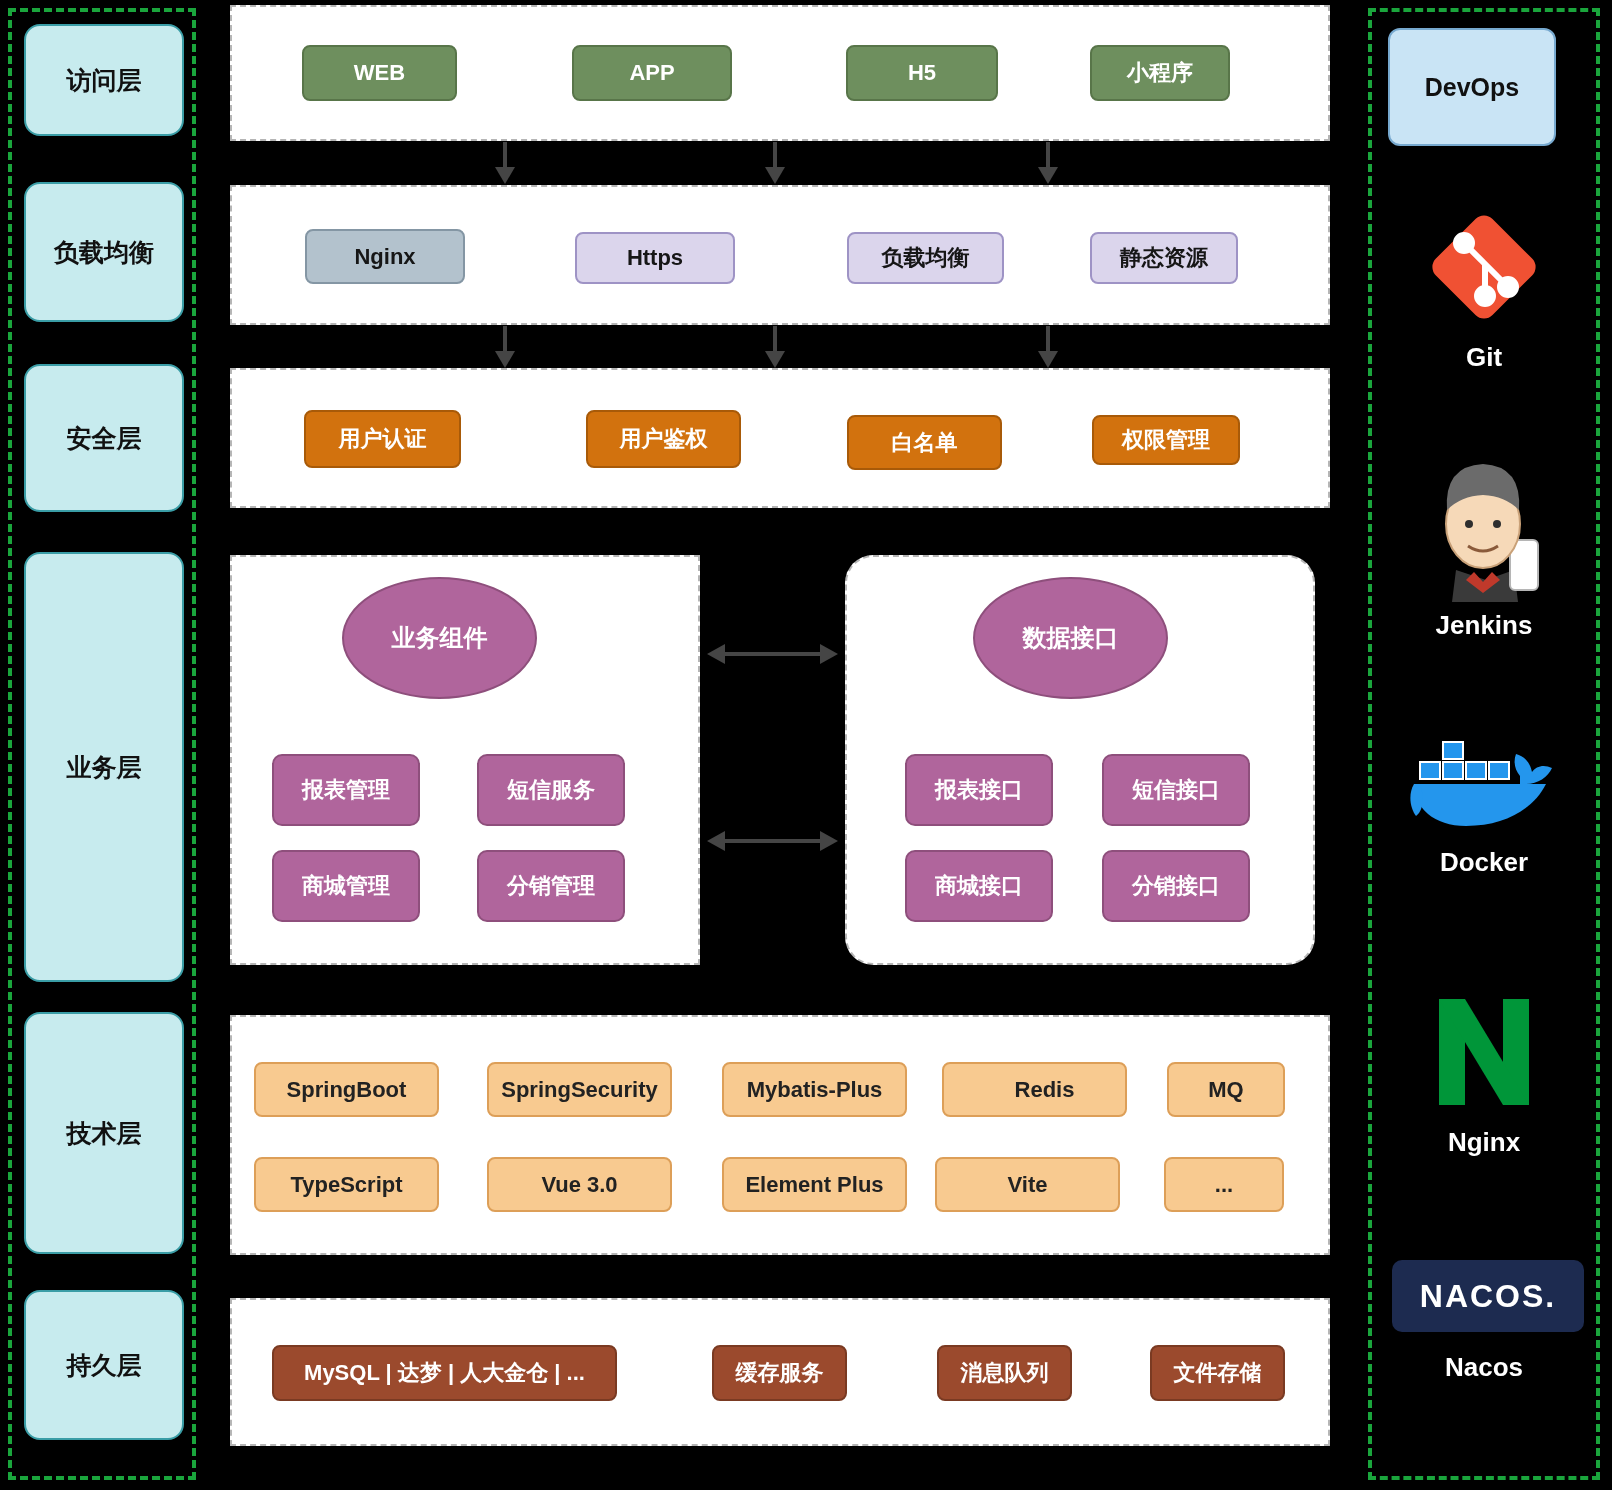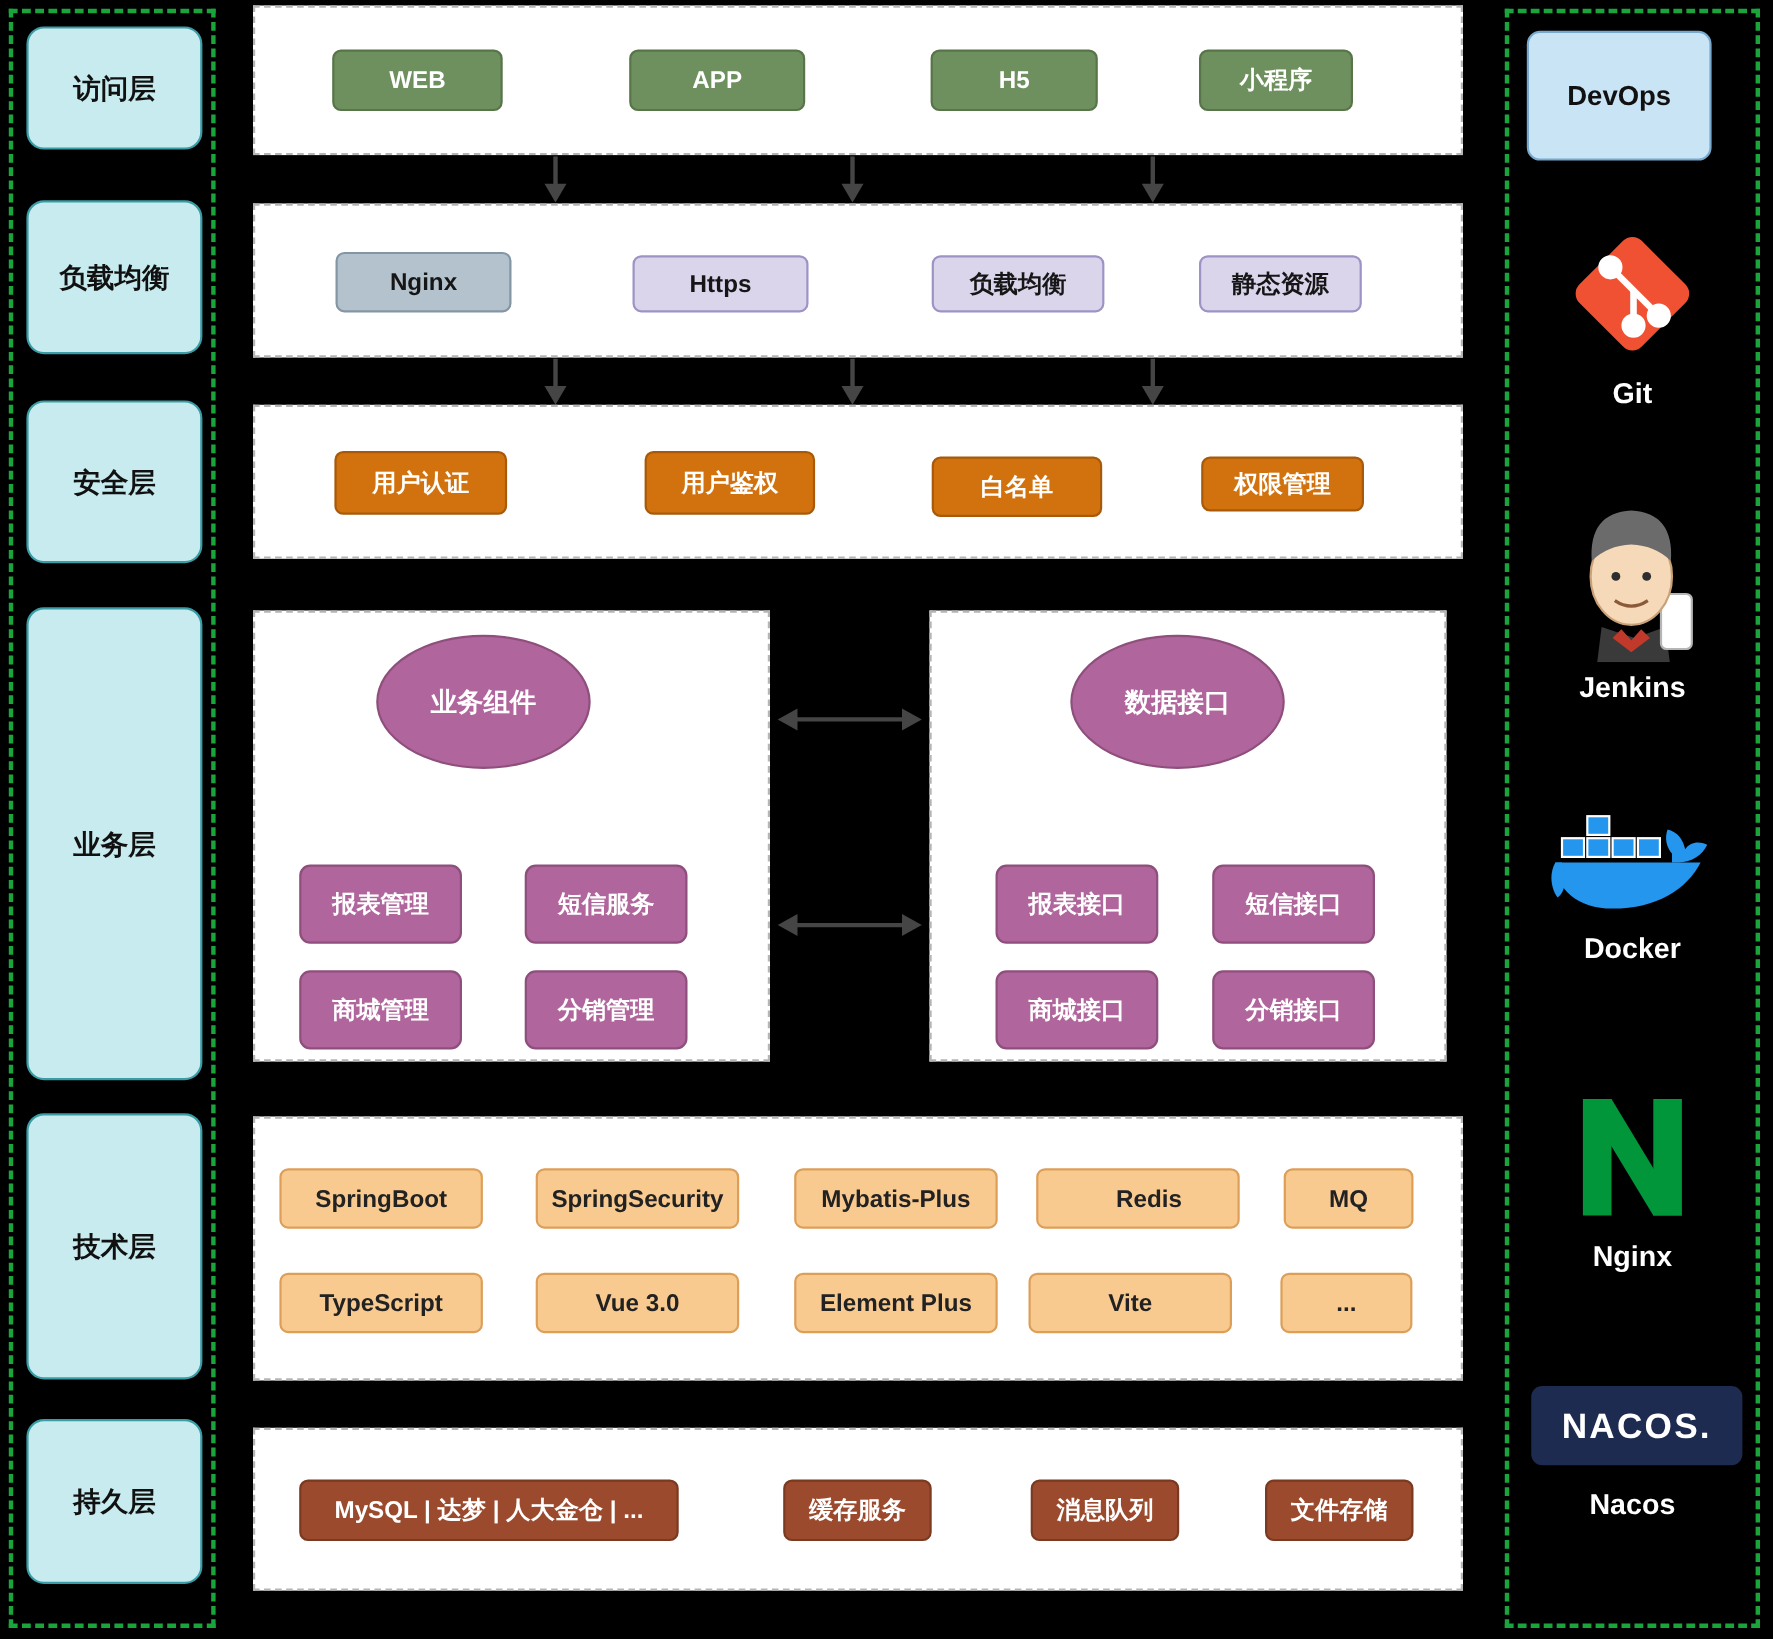--- a/index.html
+++ b/index.html
@@ -42,21 +42,21 @@
     display: flex; align-items: center; justify-content: center;
     font-weight: bold; font-size: 22px;
     border-radius: 8px;
     text-align: center;
     white-space: nowrap;
   }
   .node-access  { background: var(--access-node, #6e8f5e);  border: 2px solid #587549; color: #fff; }
   .node-nginx   { background: var(--nginx-node, #b3c2cd);   border: 2px solid #8496a4; color: #161616; }
   .node-lb      { background: var(--lb-node, #dbd5ec);      border: 2px solid #9e93c5; color: #161616; }
   .node-sec     { background: var(--security-node, #d2720e);border: 2px solid #a85a08; color: #fff; }
-  .node-biz     { background: var(--business-node, #b0659c);border: 2px solid #8e4f7c; color: #fff; border-radius: 10px; margin-top: 32px; }
+  .node-biz     { background: var(--business-node, #b0659c);border: 2px solid #8e4f7c; color: #fff; border-radius: 10px; }
   .node-tech    { background: var(--tech-node, #f8ca90);    border: 2px solid #dd9f58; color: #222; }
   .node-persist { background: var(--persistence-node, #9b4a2d); border: 2px solid #7a3a22; color: #fff; }
   .ellipse {
     position: absolute;
     background: var(--business-node, #b0659c);
     border: 2px solid #8e4f7c;
     border-radius: 50%;
     display: flex; align-items: center; justify-content: center;
     font-weight: bold; font-size: 24px; color: #fff;
   }
@@ -159,21 +159,21 @@
     <line x1="18" y1="13" x2="117" y2="13" stroke="#454545" stroke-width="4"></line>
     <polygon points="20,3 20,23 2,13" fill="#454545"></polygon>
       <polygon points="115,3 115,23 133,13" fill="#454545"></polygon>
   </svg>
   <svg class="arrow-abs" style="left:705px;top:828px;" width="135" height="26" viewBox="0 0 135 26">
     <line x1="18" y1="13" x2="117" y2="13" stroke="#454545" stroke-width="4"></line>
     <polygon points="20,3 20,23 2,13" fill="#454545"></polygon>
       <polygon points="115,3 115,23 133,13" fill="#454545"></polygon>
   </svg>
 
-  <div class="row" style="left:845px;top:555px;width:470px;height:410px;">
+  <div class="row" style="left:845px;top:555px;width:470px;height:410px;border-radius:28px;">
     <div class="ellipse" style="left:126px;top:20px;width:195px;height:122px;">数据接口</div>
     <div class="node node-biz" style="left:58px;top:197px;width:148px;height:72px;">报表接口</div>
     <div class="node node-biz" style="left:255px;top:197px;width:148px;height:72px;">短信接口</div>
     <div class="node node-biz" style="left:58px;top:293px;width:148px;height:72px;">商城接口</div>
     <div class="node node-biz" style="left:255px;top:293px;width:148px;height:72px;">分销接口</div>
   </div>
 
   <div class="row" style="left:230px;top:1015px;width:1100px;height:240px;">
     <div class="node node-tech" style="left:22px;top:45px;width:185px;height:55px;">SpringBoot</div>
     <div class="node node-tech" style="left:255px;top:45px;width:185px;height:55px;">SpringSecurity</div>

